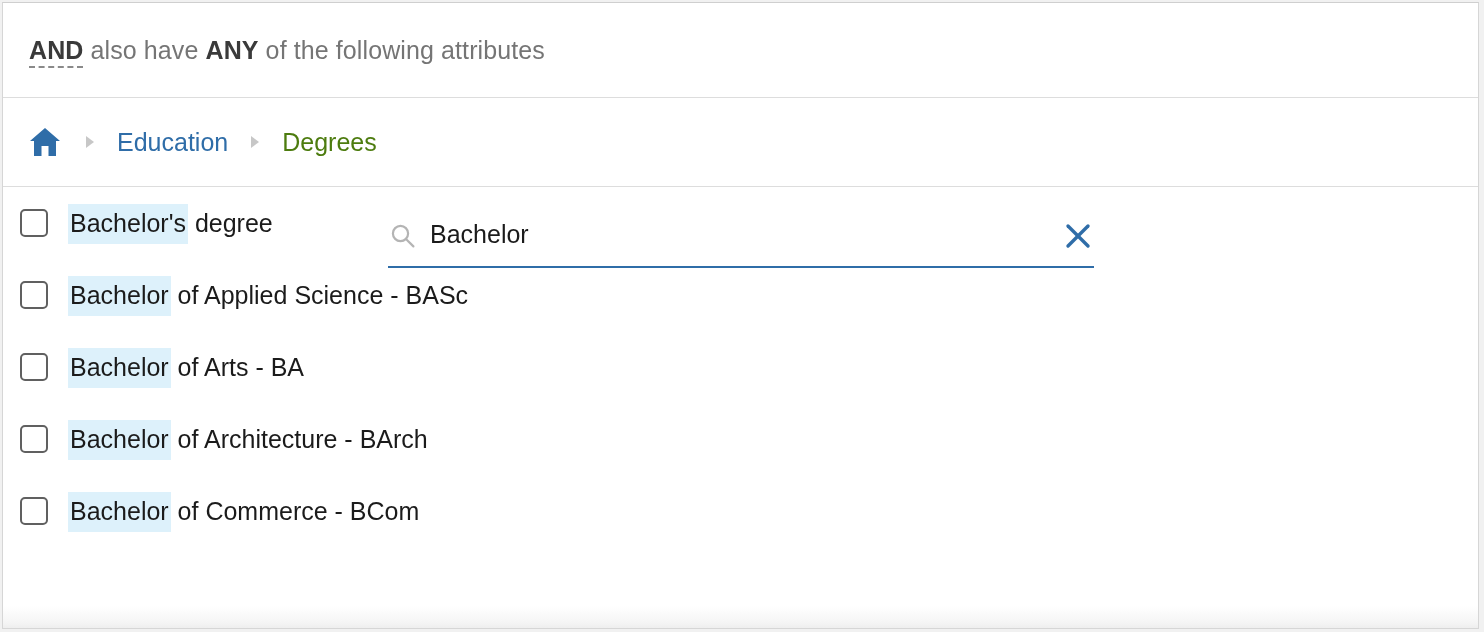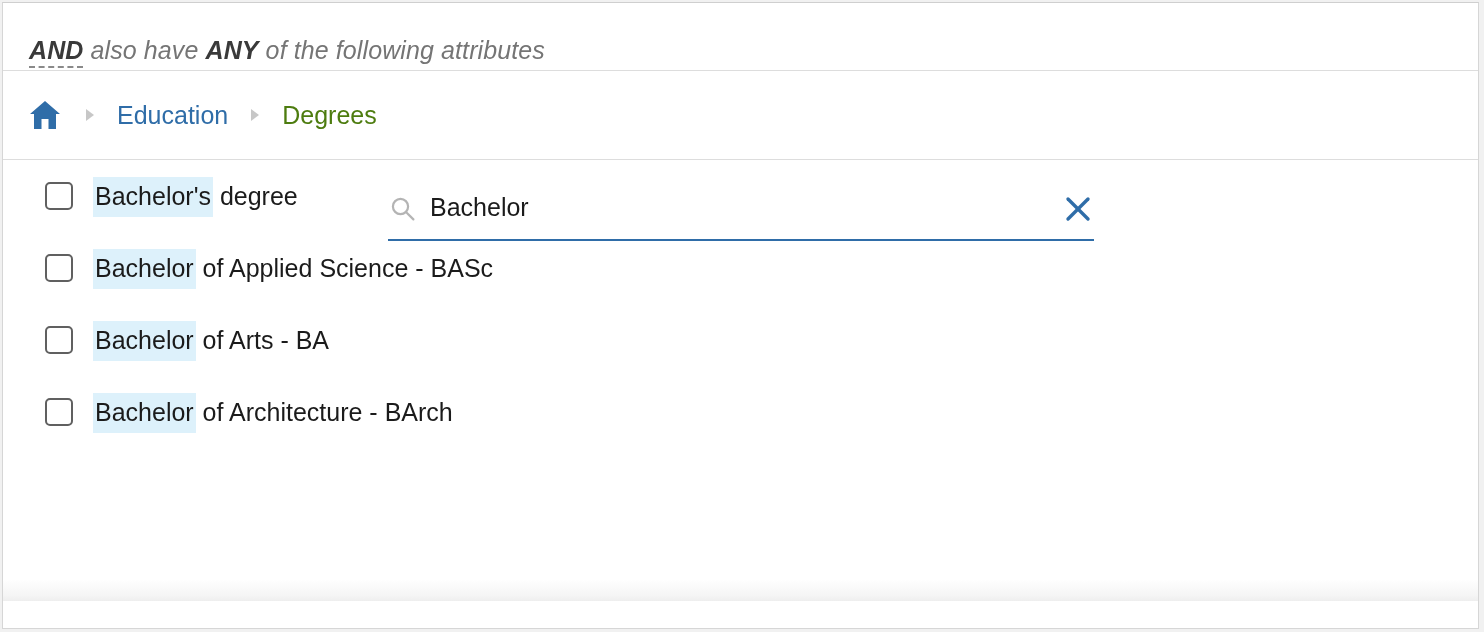--- a/index.html
+++ b/index.html
@@ -22,24 +22,23 @@
     background: #ffffff;
     border: 1px solid #d6d6d6;
     border-top: 1px solid #cfcfcf;
     box-sizing: border-box;
     overflow: hidden;
   }
 
   
   .condition-header {
     position: relative;
-    height: 68px;
+    height: 95px;
     border-bottom: 1px solid #dddddd;
     box-sizing: border-box;
-    font-style: italic;
   }
   .condition-text {
     position: absolute;
     left: 26px;
     top: 33px;
     font-size: 25px;
     color: #757575;
     white-space: nowrap;
     letter-spacing: 0.1px;
   }
@@ -130,21 +129,21 @@
   .options-list {
     position: relative;
     height: 441px;
     overflow: hidden;
   }
   .option-row {
     position: relative;
     height: 72px;
     display: flex;
     align-items: center;
-    padding-left: 42px;
+    padding-left: 17px;
     box-sizing: border-box;
   }
   .checkbox {
     width: 28px;
     height: 28px;
     min-width: 28px;
     border: 2px solid #606060;
     border-radius: 5px;
     background: #ffffff;
     box-sizing: border-box;
@@ -235,17 +234,21 @@
       <span class="checkbox"></span>
       <span class="option-label"><span class="hl">Bachelor</span><span> of Arts - BA</span></span>
     </div>
 
     <div class="option-row">
       <span class="checkbox"></span>
       <span class="option-label"><span class="hl">Bachelor</span><span> of Architecture - BArch</span></span>
     </div>
 
 
+    <div class="option-row">
+      <span class="checkbox"></span>
+      <span class="option-label"><span class="hl">Bachelor</span><span> of Commerce - BCom</span></span>
+    </div>
 
     <div class="bottom-fade"></div>
   </div>
 
 </div>
 
 </body></html>

